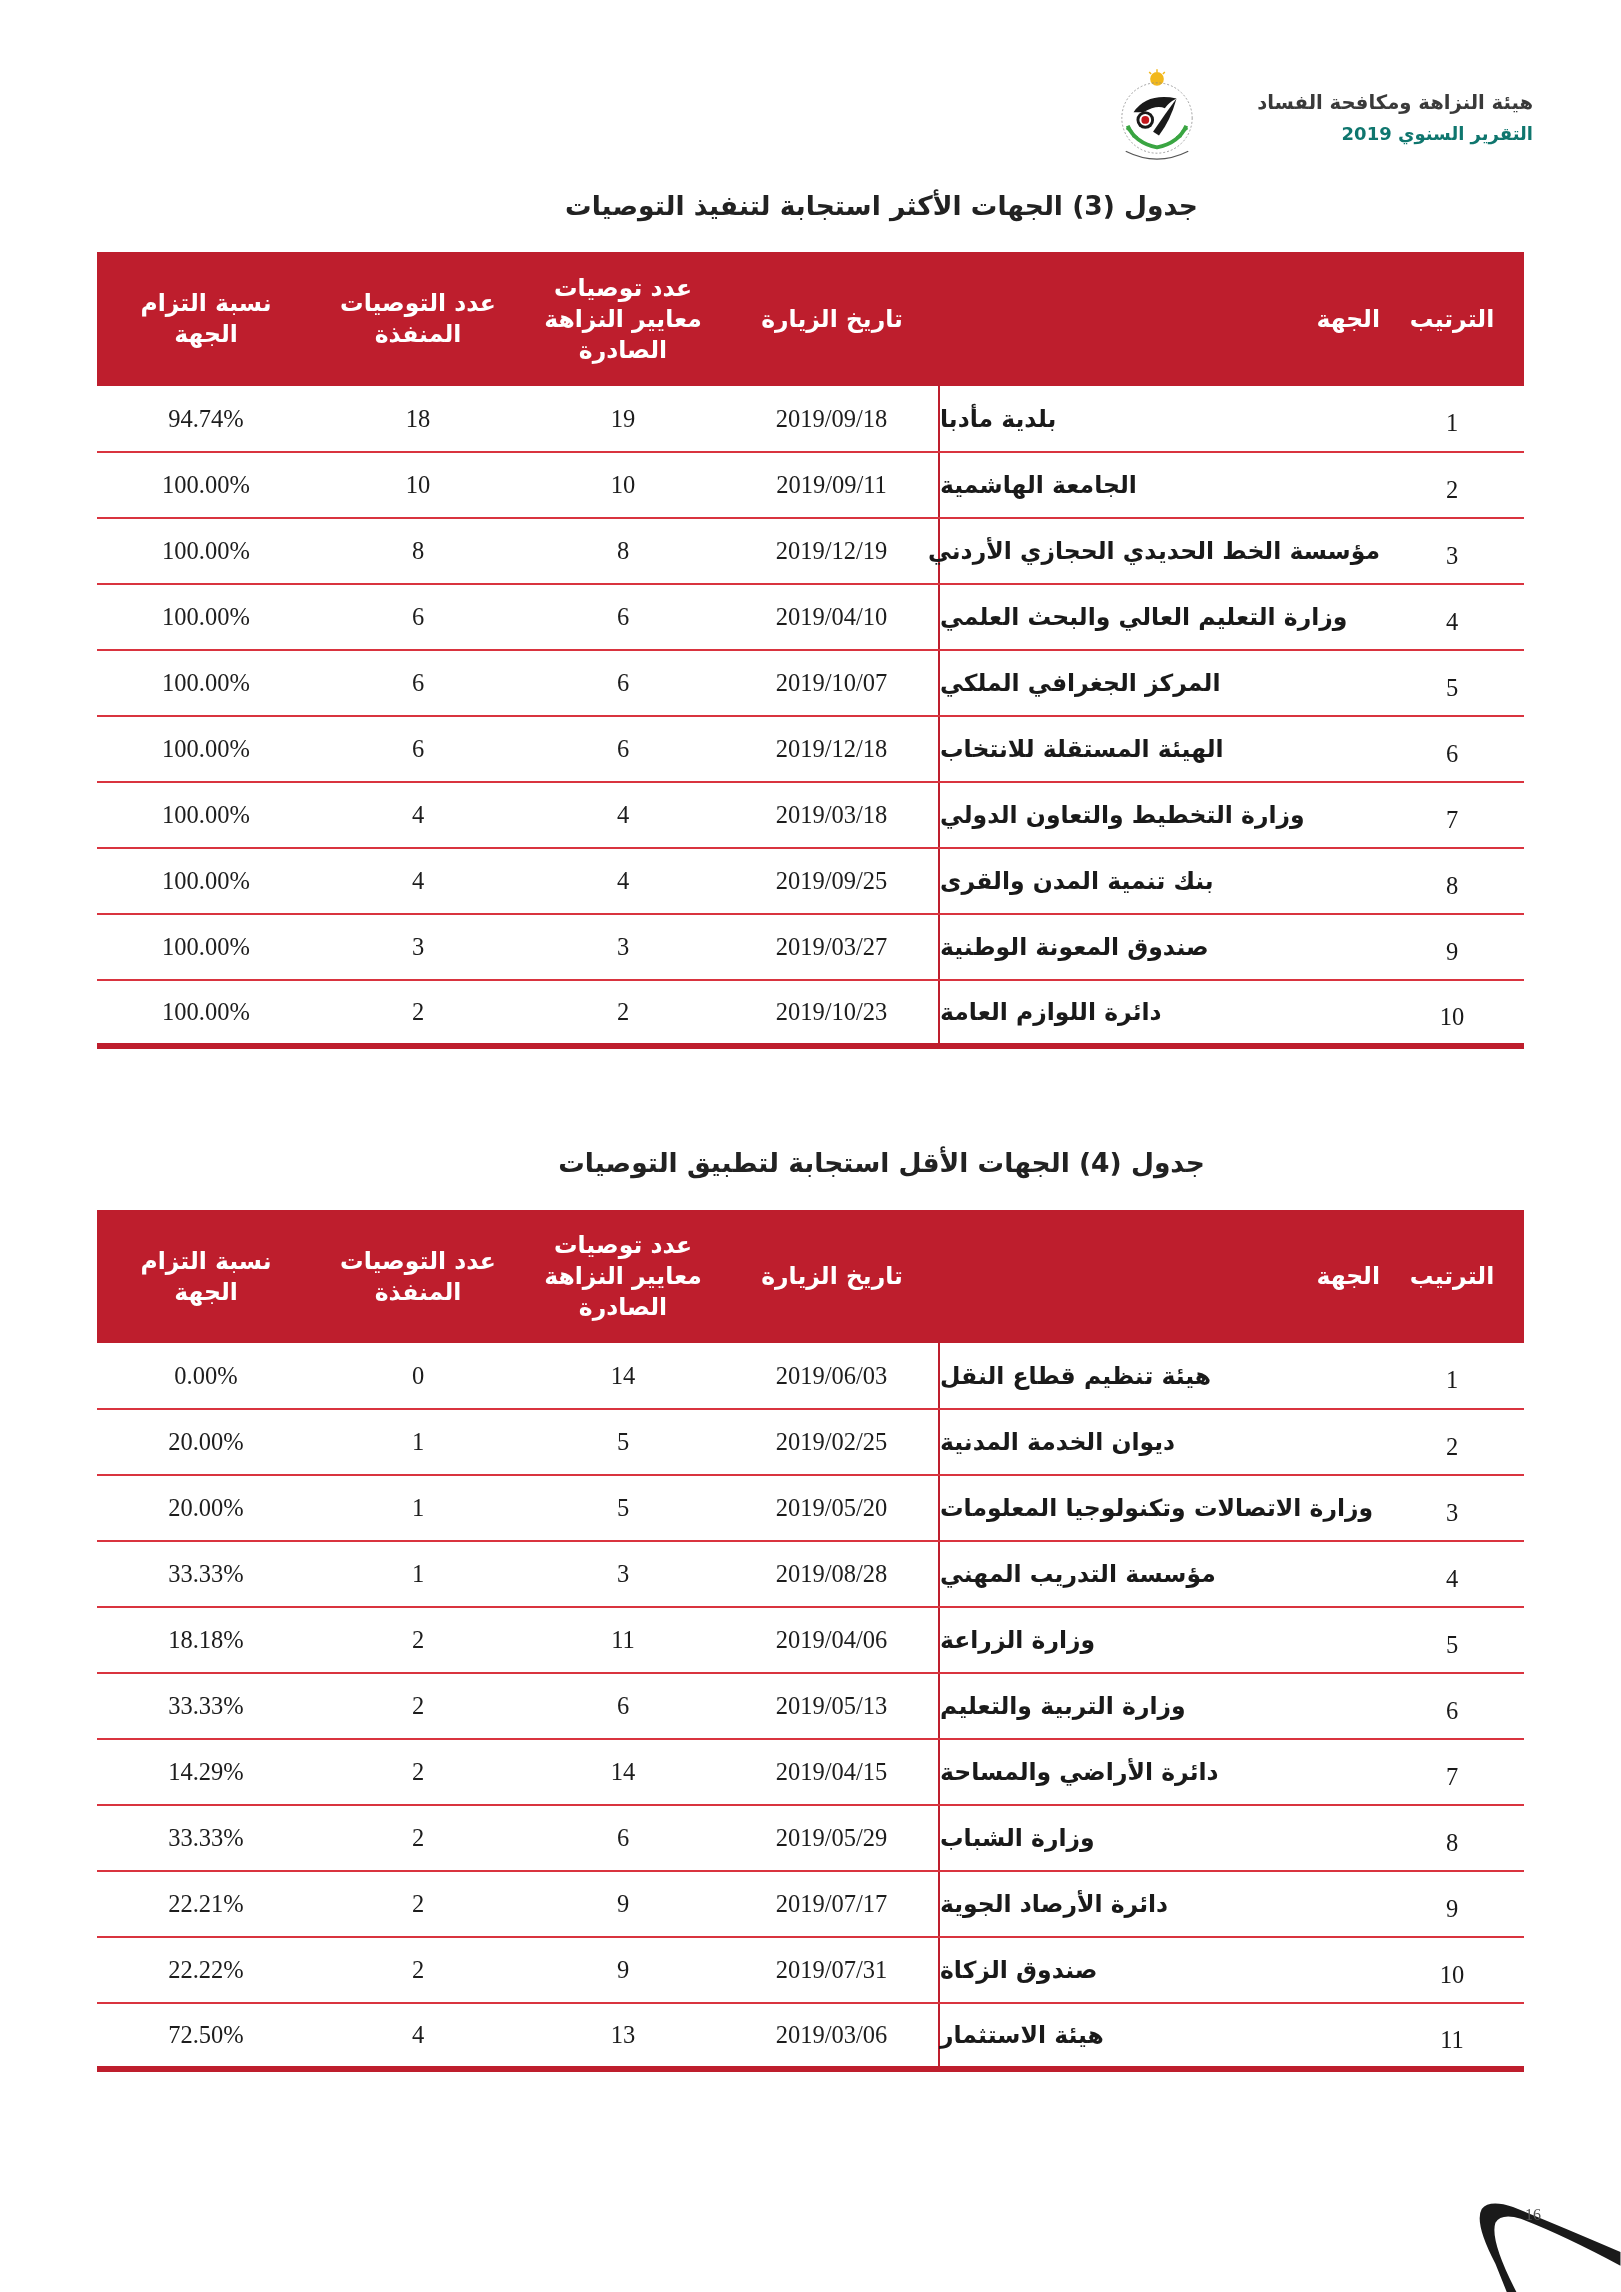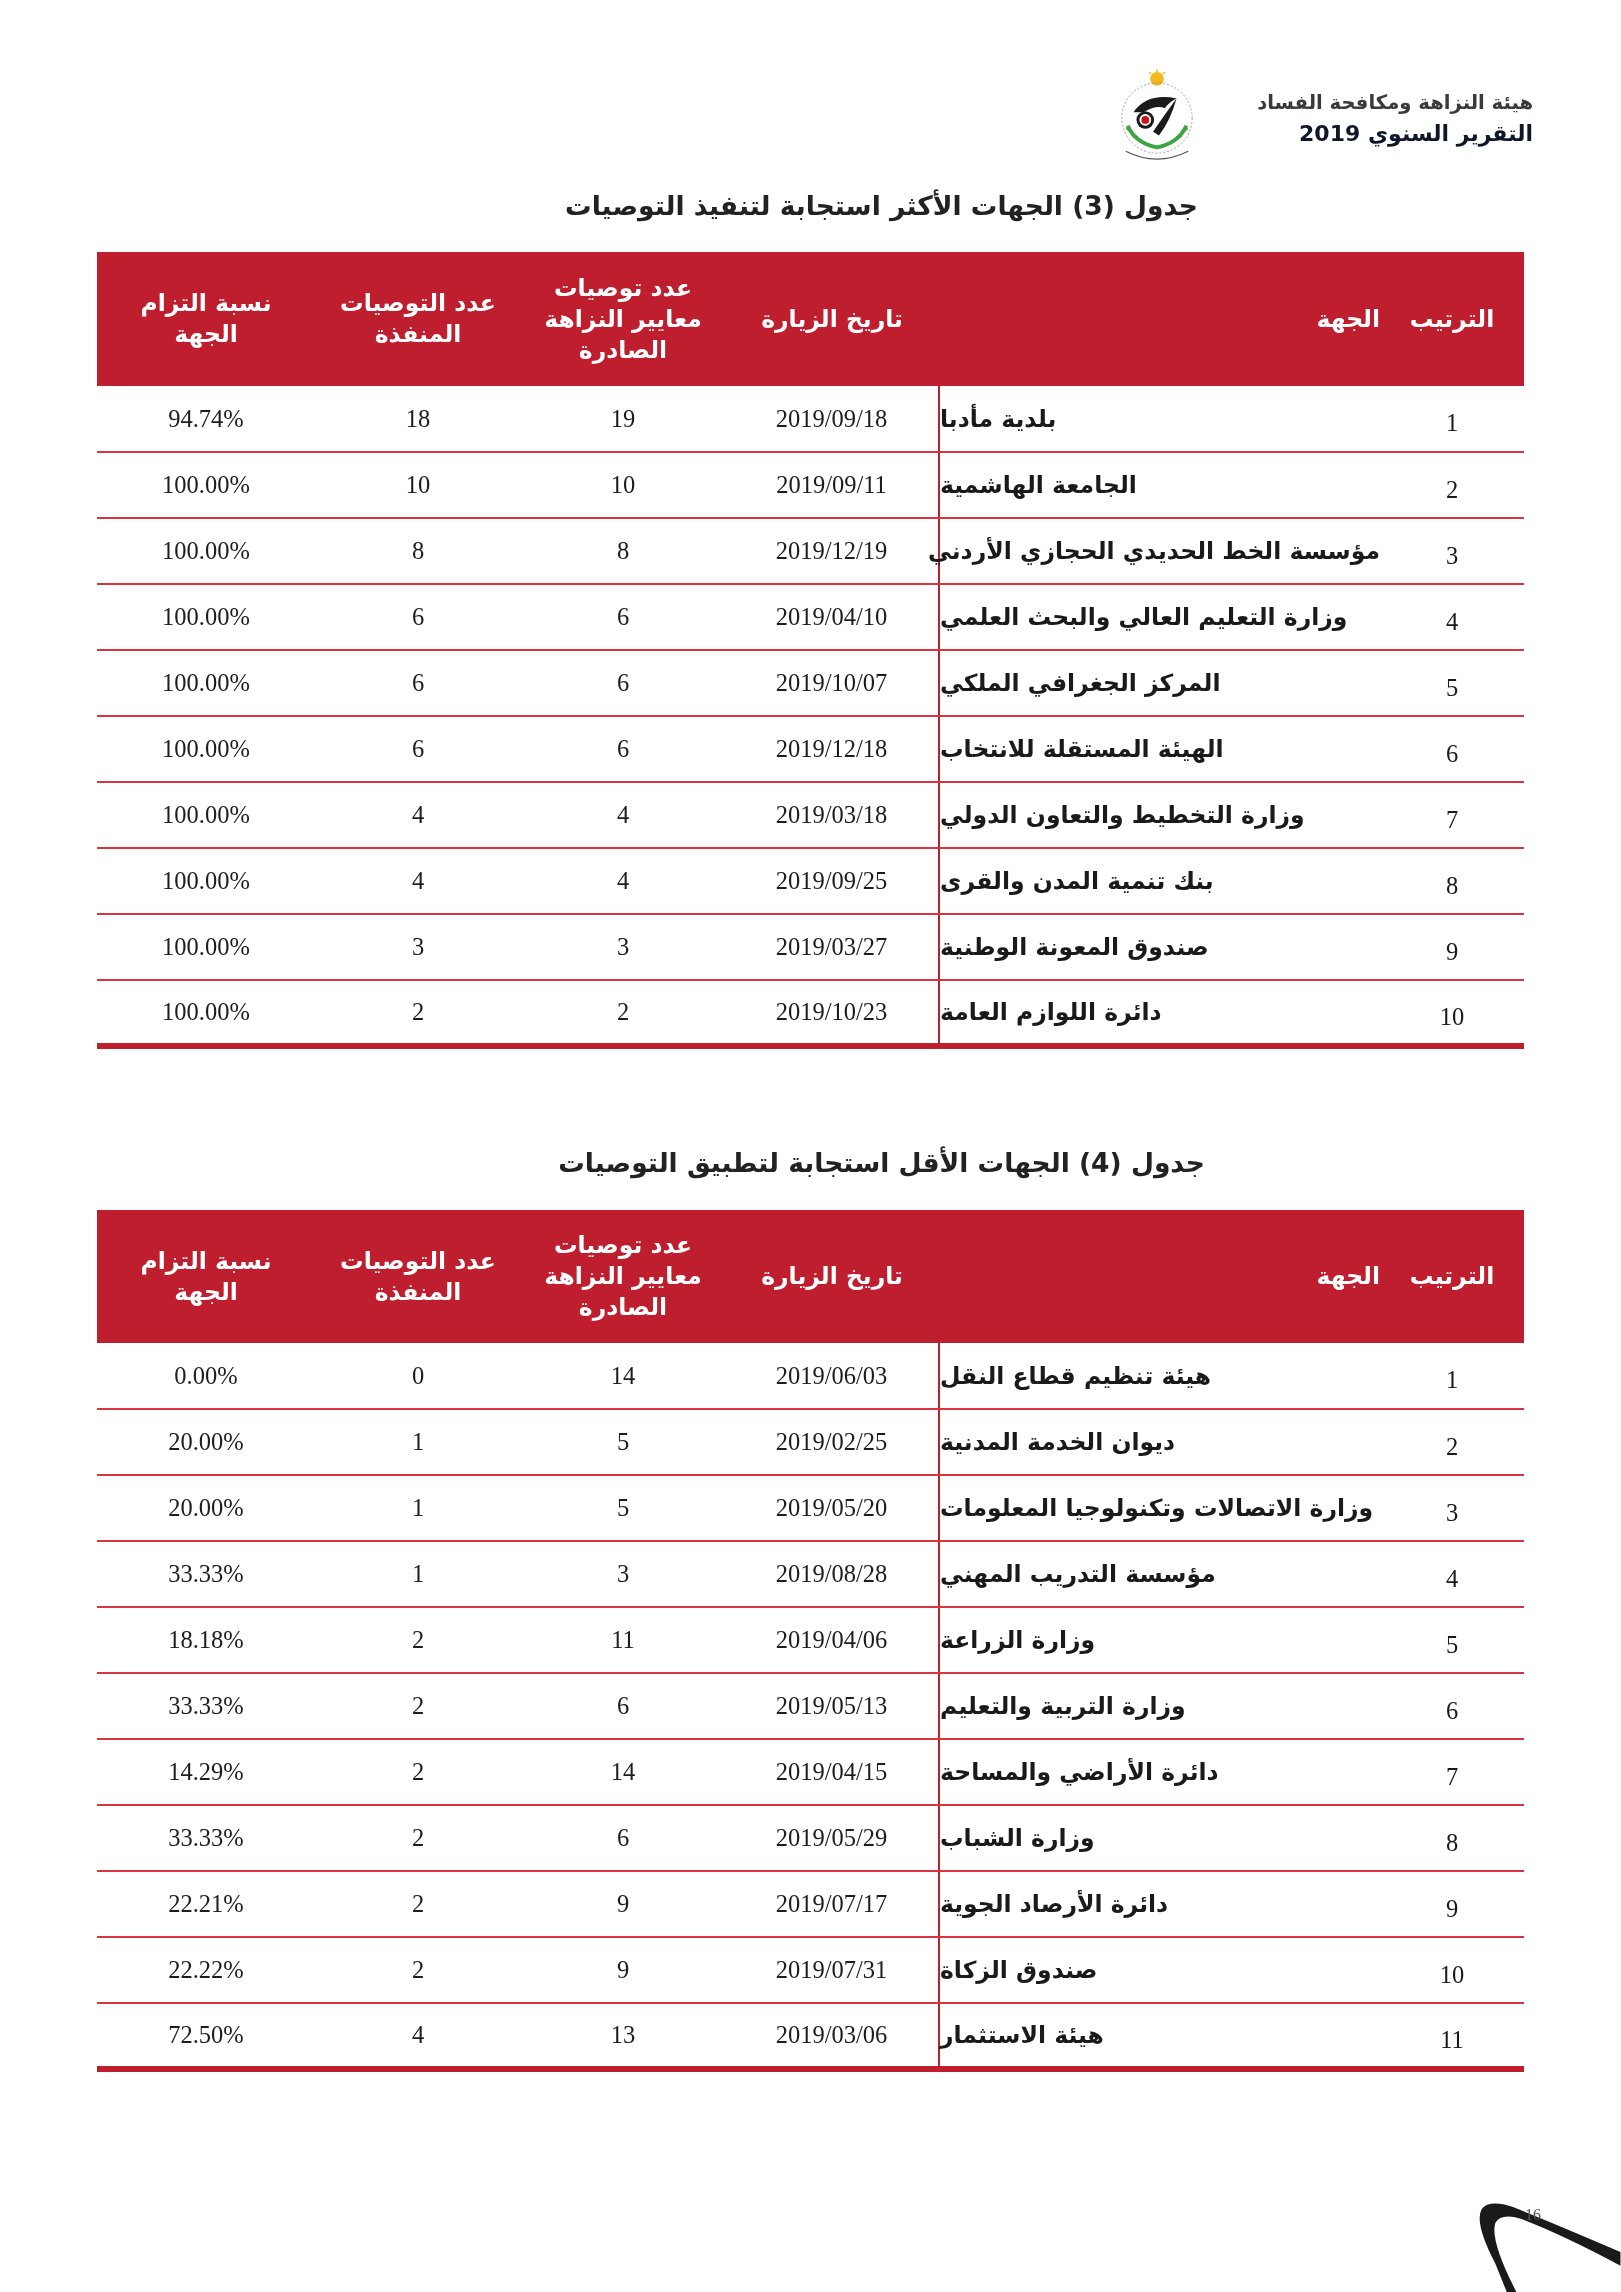--- a/index.html
+++ b/index.html
@@ -2,21 +2,21 @@
 <html><head>
 <meta charset="utf-8">
 <style>
   * { box-sizing: border-box; margin: 0; padding: 0; }
   html, body { width: 1621px; height: 2293px; background: #ffffff; }
   body { position: relative; font-family: "DejaVu Sans", sans-serif; color: #1a1a1a; overflow: hidden; }
 
   .header { position: absolute; top: 69px; right: 88px; display: flex; flex-direction: row-reverse; align-items: center; gap: 21.6px; direction: rtl; }
   .header-text { text-align: right; direction: rtl; margin-left: 36px; }
   .org-name { font-size: 19.6px; font-weight: bold; color: #3a3a3a; line-height: 31px; }
-  .report-title { font-size: 22px; font-weight: bold; color: #0f172a; line-height: 31px; text-align: right; }
+  .report-title { font-size: 18px; font-weight: bold; color: #0f766e; line-height: 31px; text-align: right; }
   .logo { width: 86px; height: 98px; }
 
   .table-title { position: absolute; left: 0; width: 1621px; text-align: center; direction: rtl; font-size: 26.5px; font-weight: bold; color: #222; }
   .t3-title { top: 190px; left: 71px; }
   .t4-title { top: 1147px; left: 71px; }
 
   table.data { position: absolute; left: 97px; width: 1426px; border-collapse: collapse; direction: rtl; table-layout: fixed; }
   table.data th { background: #be1e2d; color: #ffffff; font-weight: bold; font-size: 23.5px; line-height: 31px; text-align: center; vertical-align: middle; padding: 3.9px 7.8px; }
   table.data th.col-entity { text-align: right; padding-right: 0; margin-top: 22px; }
   table.data th.col-rank { text-align: center; margin-top: 39px; }

